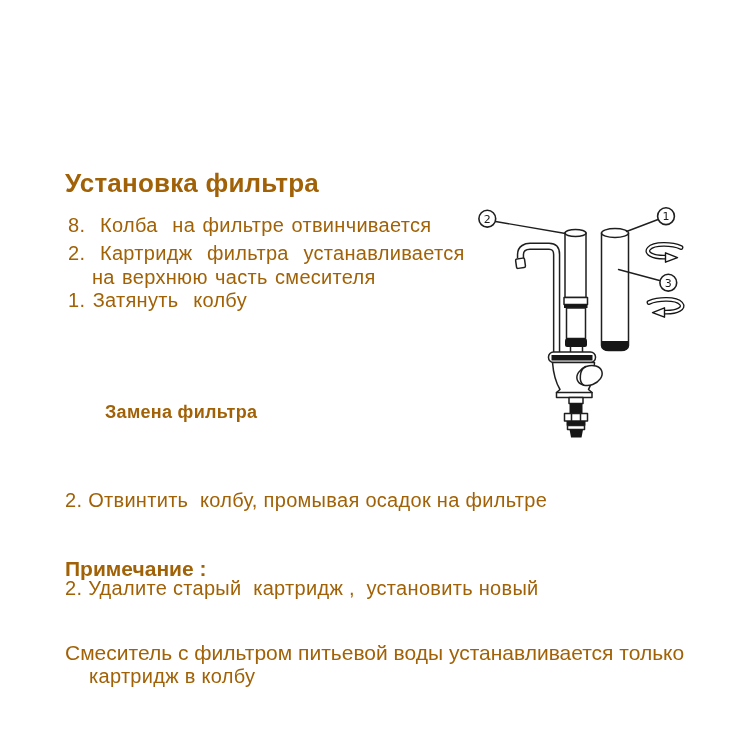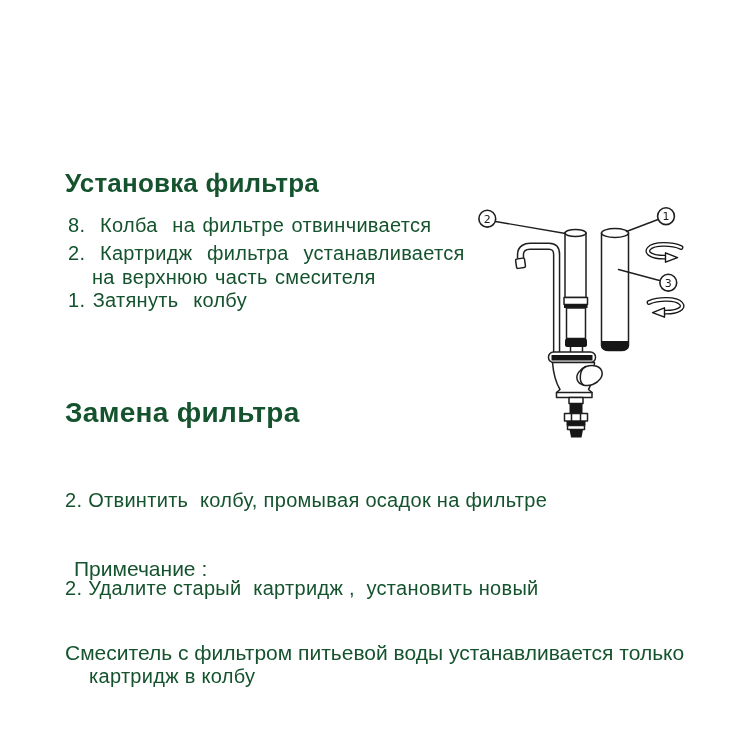--- a/index.html
+++ b/index.html
@@ -2,47 +2,47 @@
 <html><head>
 <meta charset="utf-8">
 <style>
   html,body{margin:0;padding:0;background:#ffffff;}
   .page{
     position:relative;
     width:750px;height:733px;
     background:#ffffff;
     overflow:hidden;
     font-family:"Liberation Sans","DejaVu Sans",sans-serif;
-    color:#14532d;
+    color:#a16207;
   }
   .doc-title{
     position:absolute;left:65px;top:150px;
     font-size:26px;font-weight:bold;line-height:32px;
     letter-spacing:0.2px;white-space:pre;
   }
   .body-line{
     position:absolute;left:68px;
     font-size:20px;line-height:25px;
     letter-spacing:0.3px;word-spacing:1.5px;
     white-space:pre;
   }
   .cont{left:92px;}
   .block{
     position:absolute;left:65px;
     font-size:20px;line-height:29.4px;
     letter-spacing:0.3px;white-space:pre;
   }
-  .block .heading{font-size:28px;font-weight:bold;}
+  .block .heading{font-size:18px;font-weight:bold;margin-left:40px;}
   .block .cont-line{padding-left:24px;}
   .note-block{
     position:absolute;left:65px;top:500px;
     font-size:21px;line-height:27.7px;
     letter-spacing:0px;white-space:pre;
   }
-  .note-block .heading{font-weight:normal;margin-left:9px;}
+  .note-block .heading{font-weight:bold;}
   .diagram{
     position:absolute;left:450px;top:185px;
     width:260px;height:270px;
   }
   .diagram svg{display:block;width:100%;height:100%;}
 </style>
 </head>
 <body>
 
 <div class="page">

